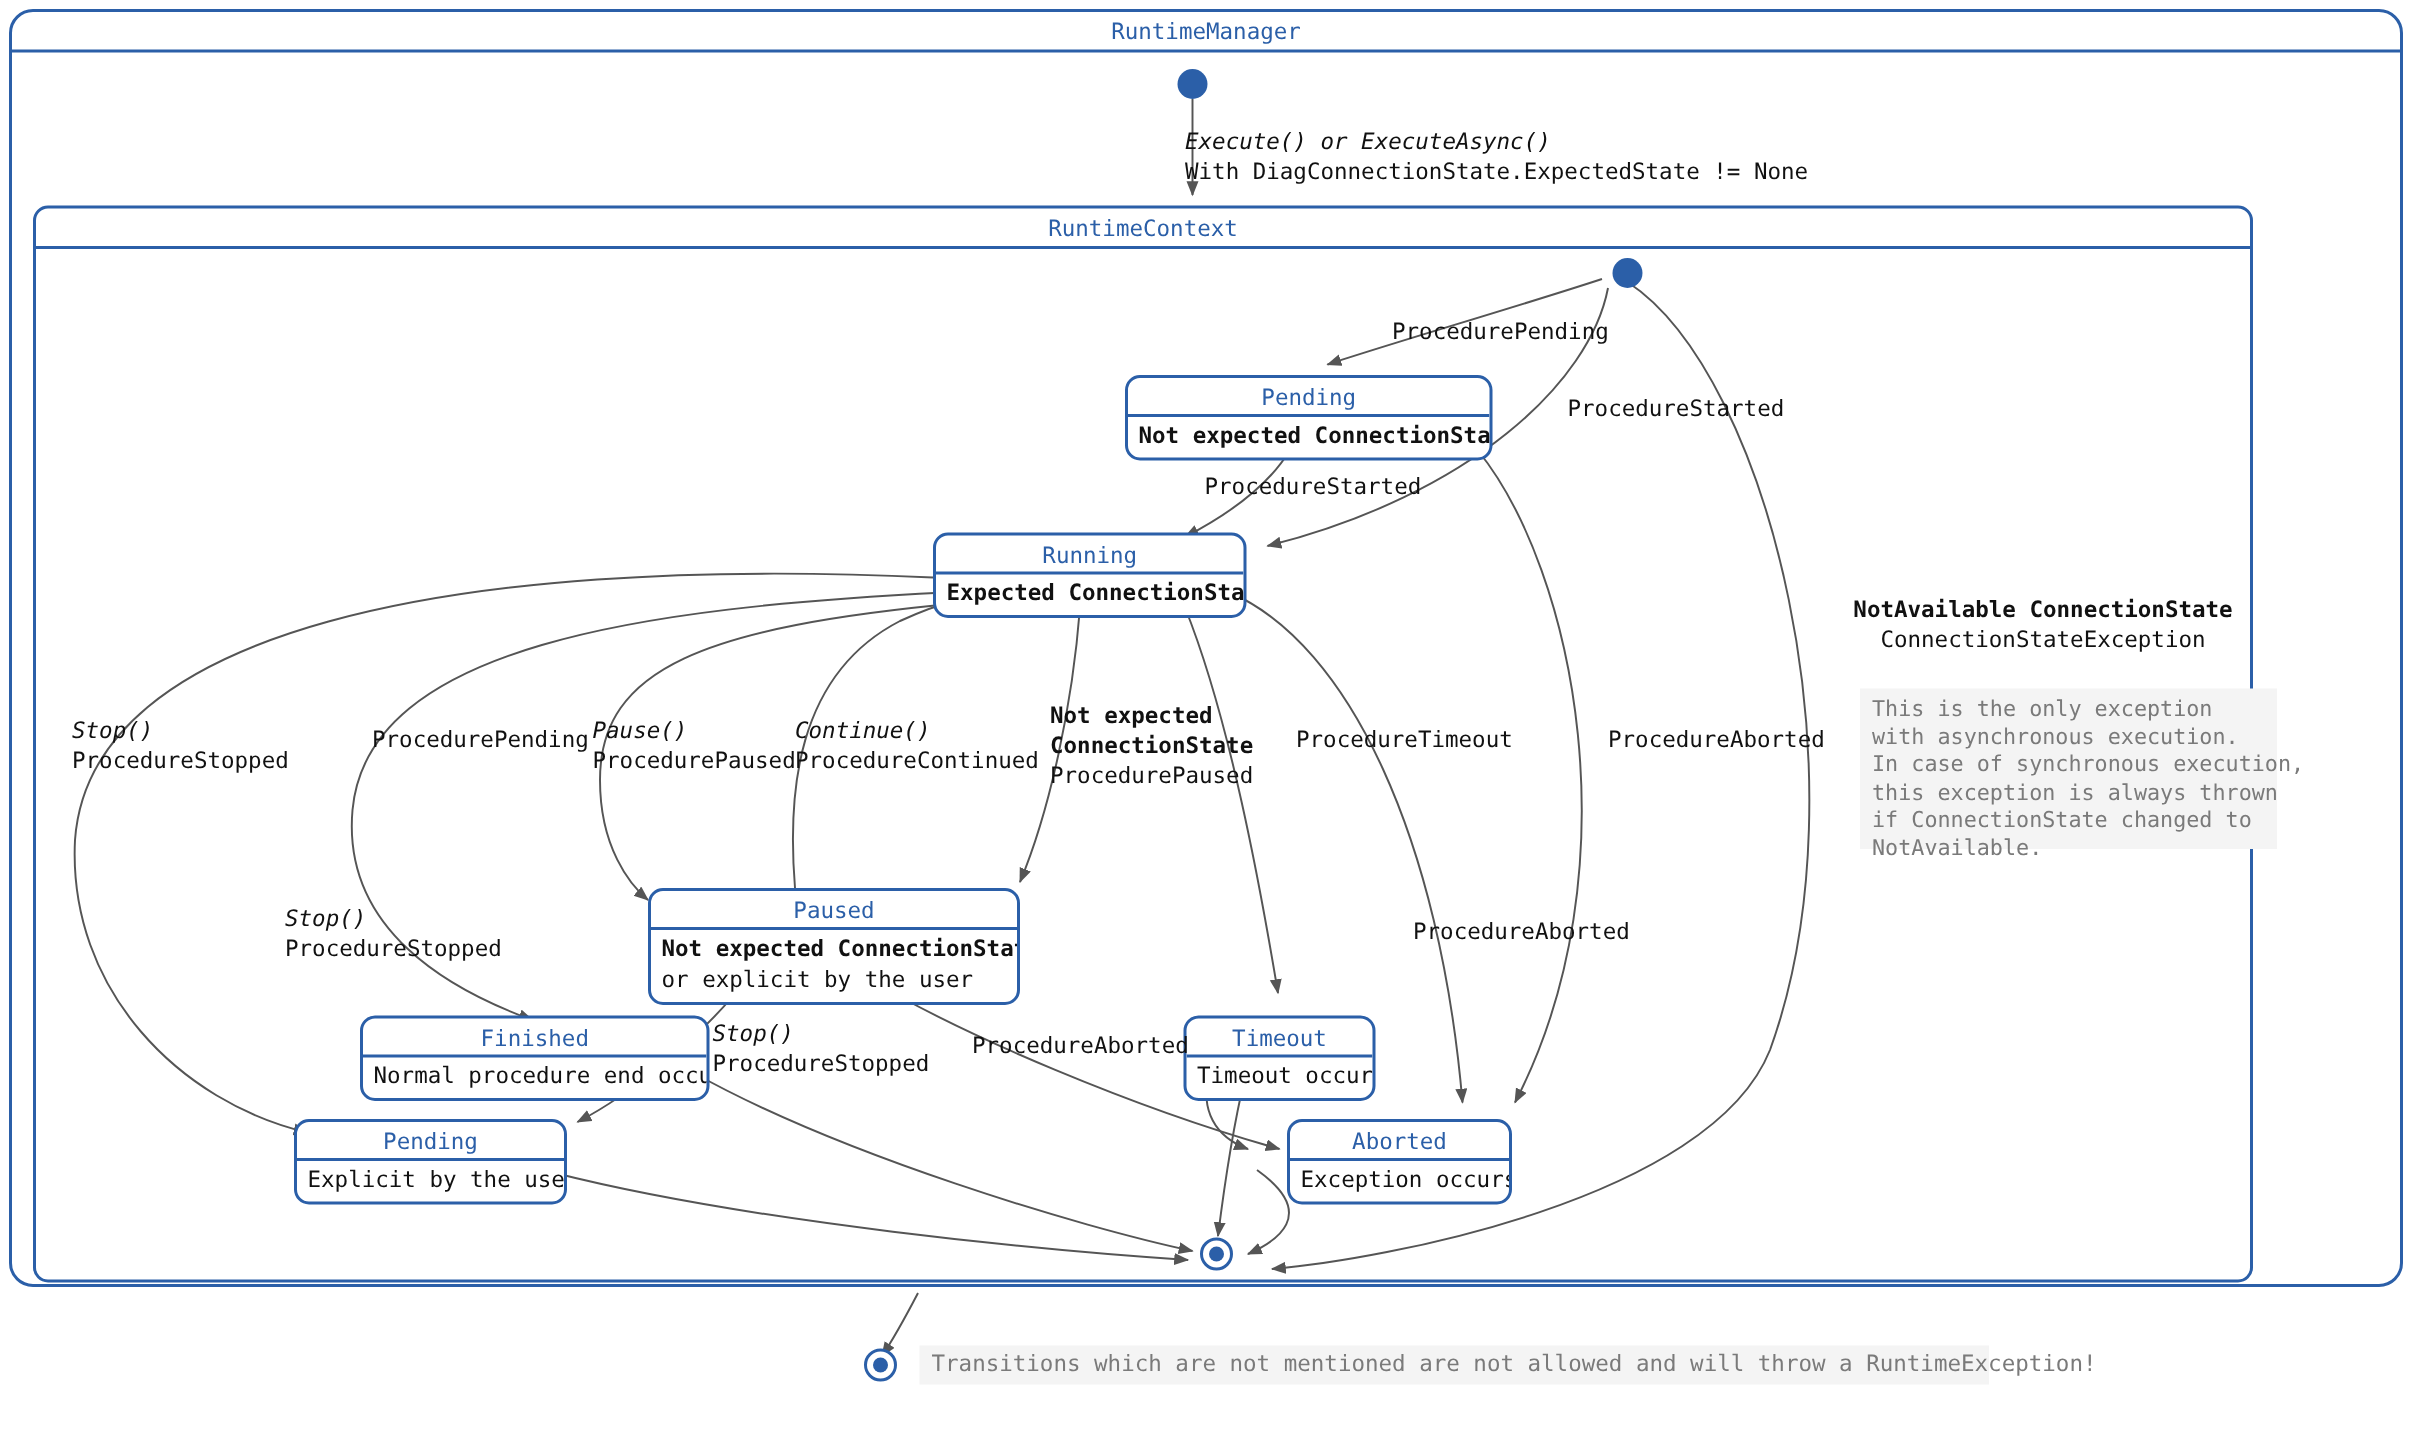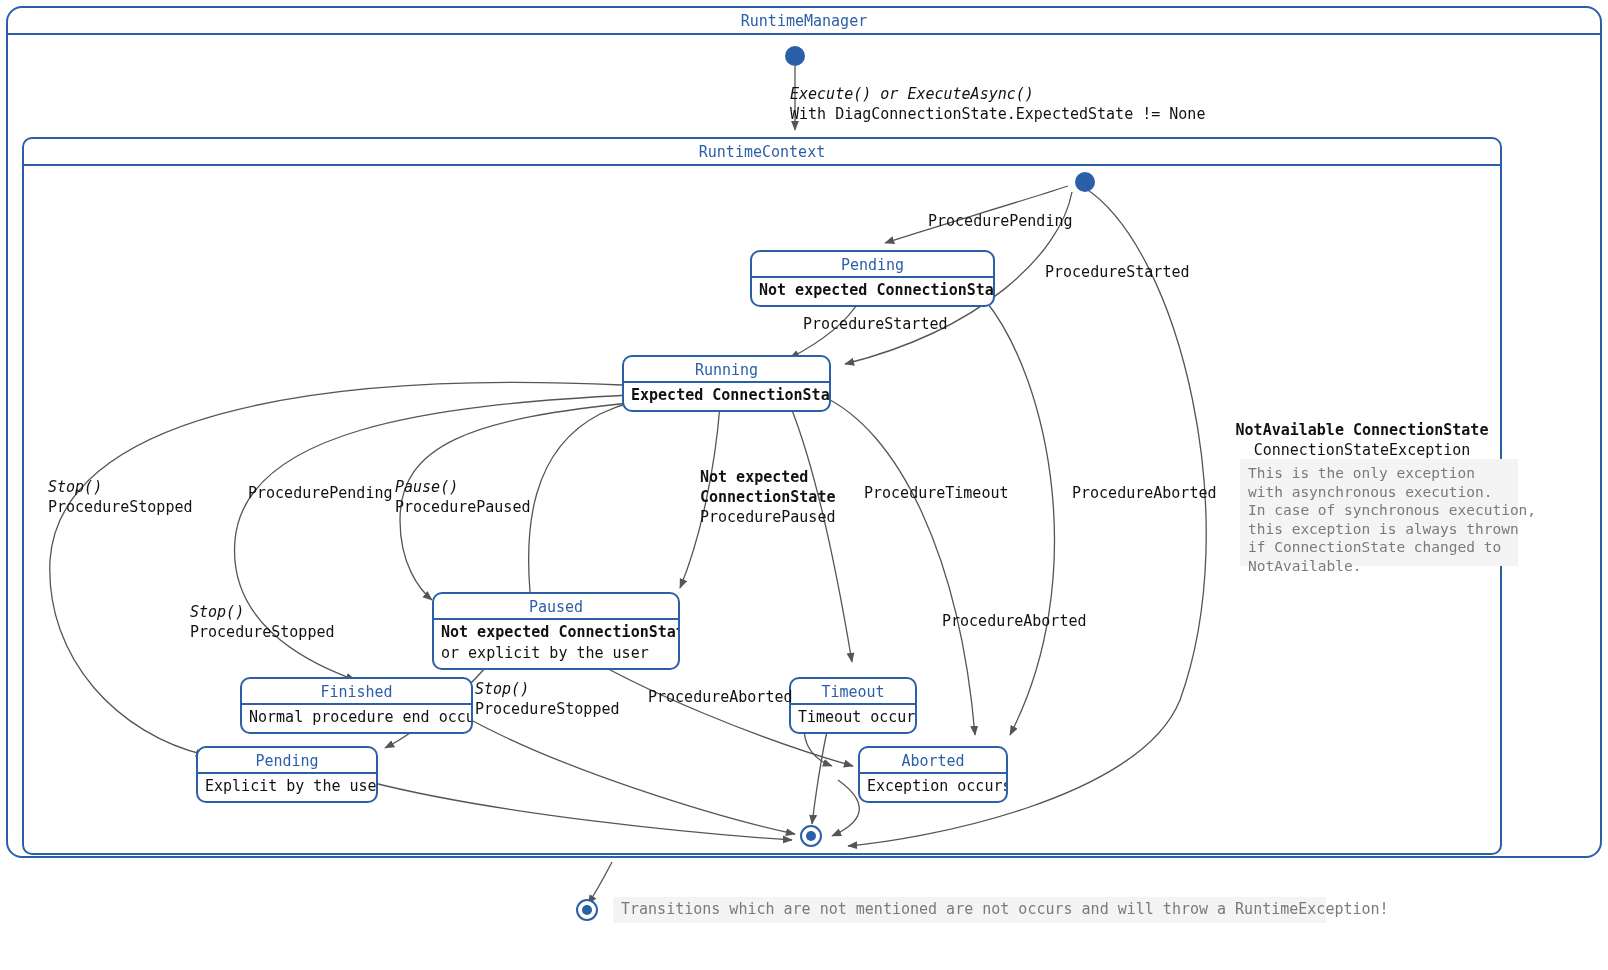--- a/index.html
+++ b/index.html
@@ -290,20 +290,24 @@
 
   <div class="edge-label center" style="left:248px; top:483px; width:160px;">
     <div>ProcedurePending</div>
   </div>
 
   <div class="edge-label center" style="left:395px; top:477px; width:150px;">
     <div class="it">Pause()</div>
     <div>ProcedurePaused</div>
   </div>
 
+  <div class="edge-label center" style="left:530px; top:477px; width:170px;">
+    <div class="it">Continue()</div>
+    <div>ProcedureContinued</div>
+  </div>
 
   <div class="edge-label center" style="left:700px; top:467px; width:135px;">
     <div class="bold">Not expected</div>
     <div class="bold">ConnectionState</div>
     <div>ProcedurePaused</div>
   </div>
 
   <div class="edge-label" style="left:864px; top:483px;">
     <div>ProcedureTimeout</div>
   </div>
@@ -323,27 +327,27 @@
   </div>
 
   <div class="edge-label" style="left:942px; top:611px;">
     <div>ProcedureAborted</div>
   </div>
 
   <div class="edge-label" style="left:648px; top:687px;">
     <div>ProcedureAborted</div>
   </div>
 
-  <div class="note-heading" style="left:1232px; top:420px; width:260px;text-align:center;">
+  <div class="note-heading" style="left:1232px; top:396px; width:260px;text-align:center;">
     <div class="bold">NotAvailable ConnectionState</div>
     <div>ConnectionStateException</div>
   </div>
 
   <div class="note-box" style="left:1240px; top:459px; width:278px; height:107px;">This is the only exception
 with asynchronous execution.
 In case of synchronous execution,
 this exception is always thrown
 if ConnectionState changed to
 NotAvailable.</div>
 
-  <div class="note-strip" style="left:613px; top:897px; width:713px;">Transitions which are not mentioned are not occurs and will throw a RuntimeException!</div>
+  <div class="note-strip" style="left:613px; top:897px; width:713px;">Transitions which are not mentioned are not allowed and will throw a RuntimeException!</div>
 
 </div>
 
 </body></html>

